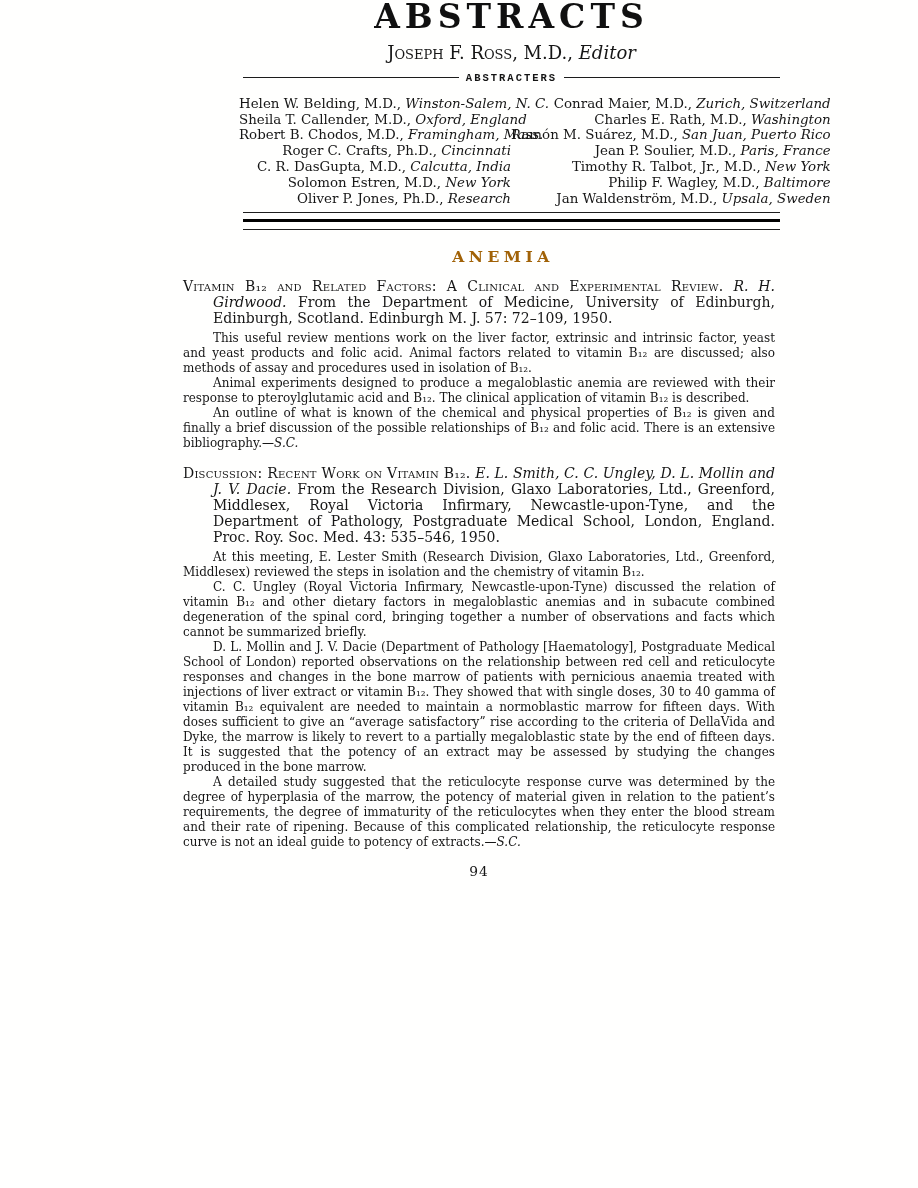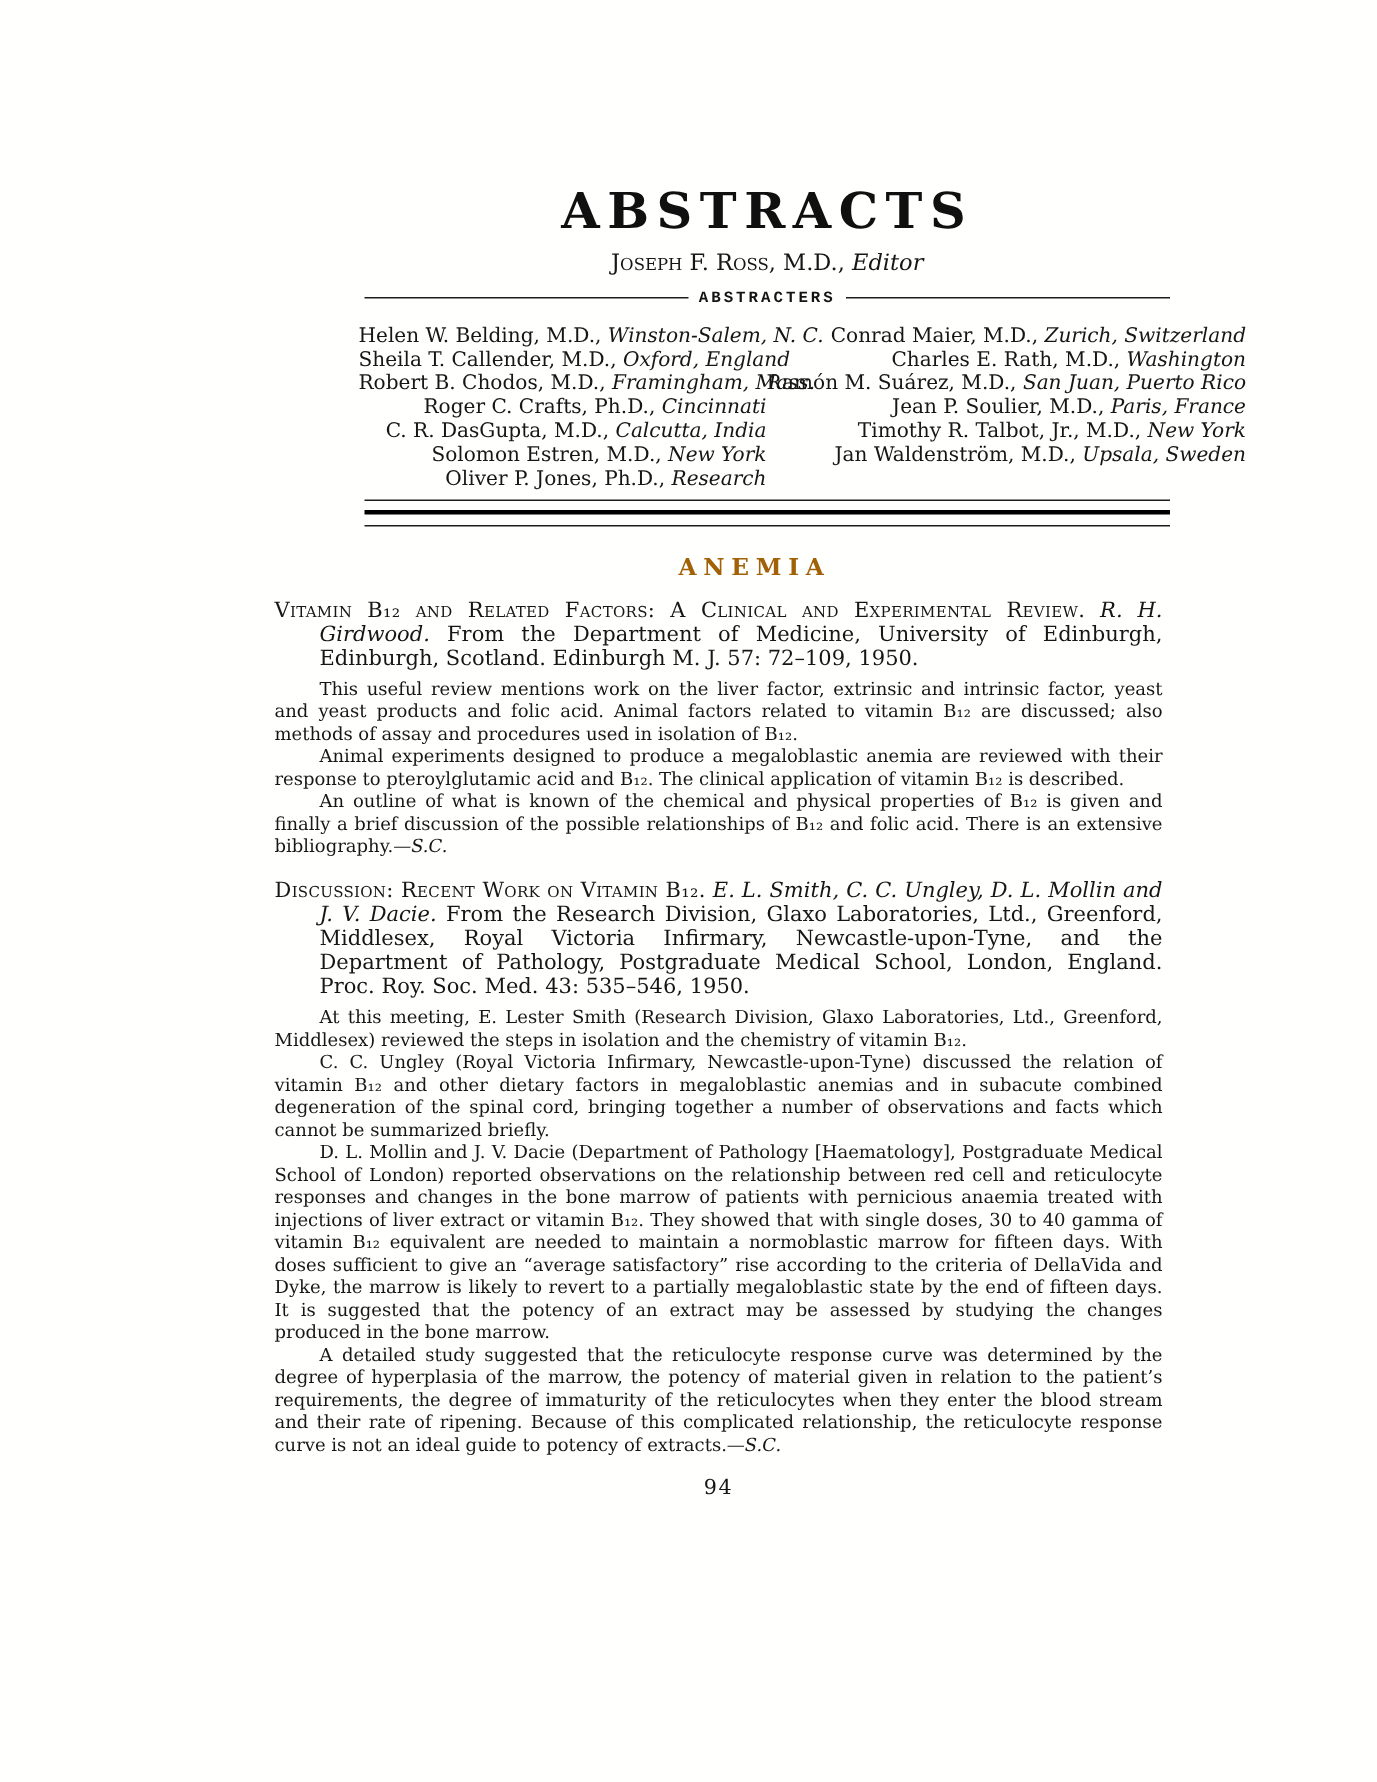--- a/index.html
+++ b/index.html
@@ -9,34 +9,33 @@
     font-family: "DejaVu Serif", "Liberation Serif", serif;
     color: #161616;
     -webkit-font-smoothing: antialiased;
   }
   .page {
     position: relative;
     width: 918px; height: 1188px;
     background: #fffffe;
     overflow: hidden;
     box-sizing: border-box;
-    padding-top: 124px;
   }
 
   
   .header { margin-left: 243px; width: 537px; text-align: center; }
   .title {
     margin: 0;
     font-size: 33px;
     font-weight: 700;
     letter-spacing: 5px;
     line-height: 1.05;
     color: #101010;
   }
-  .editor-line { margin-top: 7px; font-size: 15px; }
+  .editor-line { margin-top: 7px; font-size: 18px; }
   .sc { font-variant: small-caps; }
   .it { font-style: italic; }
 
   .abstracters-divider {
     margin-top: 9px;
     display: flex; align-items: center; gap: 7px; font-family: Liberation Mono, monospace;
   }
   .abstracters-divider .hline { flex: 1; border-top: 1.5px solid #1c1c1c; height: 0; }
   .abstracters-label {
     font-size: 10.5px; font-weight: 700; letter-spacing: 2px; color: #141414;
@@ -125,20 +124,21 @@
       <div class="entry"><span>C. R. DasGupta, M.D., </span><span class="it">Calcutta, India</span></div>
       <div class="entry"><span>Solomon Estren, M.D., </span><span class="it">New York</span></div>
       <div class="entry"><span>Oliver P. Jones, Ph.D., </span><span class="it">Research</span></div>
     </div>
     <div class="col-right">
       <div class="entry"><span>Conrad Maier, M.D., </span><span class="it">Zurich, Switzerland</span></div>
       <div class="entry"><span>Charles E. Rath, M.D., </span><span class="it">Washington</span></div>
       <div class="entry"><span>Ramón M. Suárez, M.D., </span><span class="it">San Juan, Puerto Rico</span></div>
       <div class="entry"><span>Jean P. Soulier, M.D., </span><span class="it">Paris, France</span></div>
       <div class="entry"><span>Timothy R. Talbot, Jr., M.D., </span><span class="it">New York</span></div>
+      <div class="entry"><span>Philip F. Wagley, M.D., </span><span class="it">Baltimore</span></div>
       <div class="entry"><span>Jan Waldenström, M.D., </span><span class="it">Upsala, Sweden</span></div>
     </div>
   </div>
 
   <div class="rules">
     <div class="rule-thin"></div>
     <div class="rule-thick"></div>
     <div class="rule-thin2"></div>
   </div>
 

